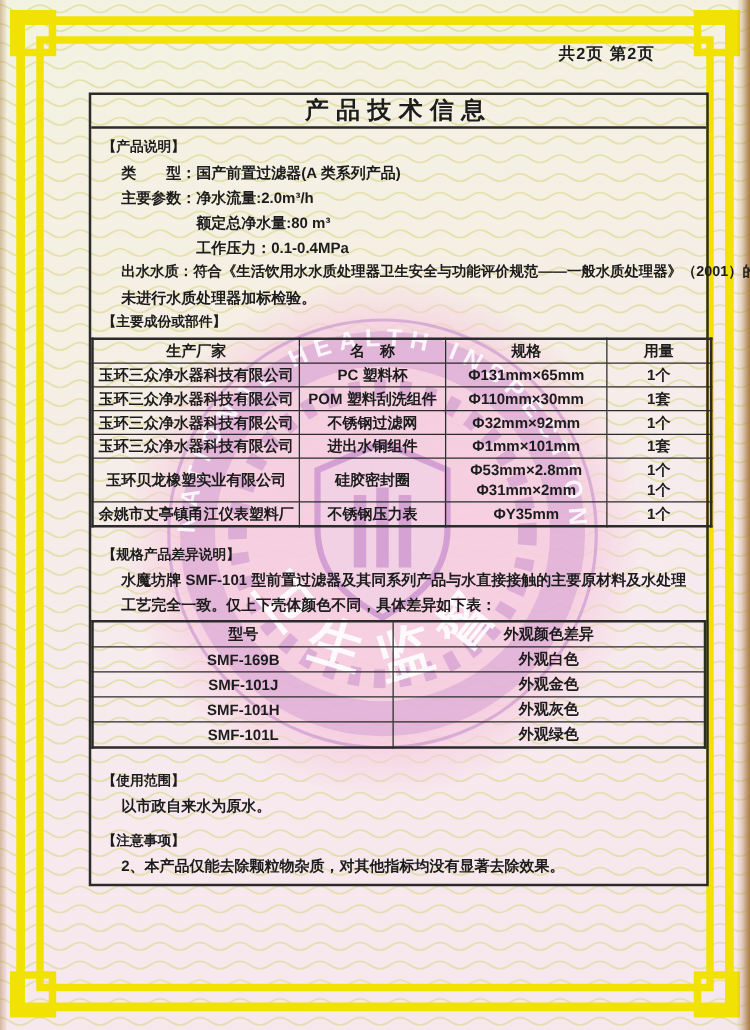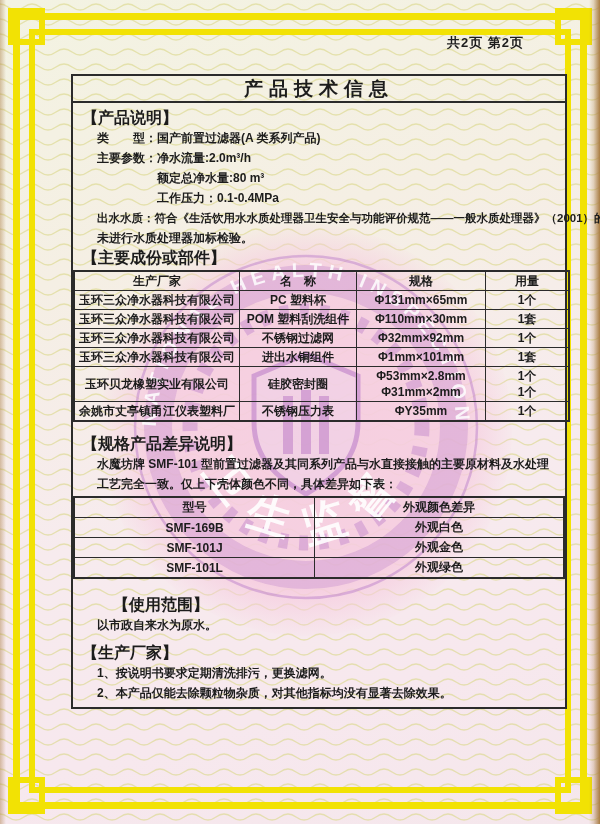--- a/index.html
+++ b/index.html
@@ -45,39 +45,39 @@
   }
   .title-row{
     height:25px;line-height:25px;border-bottom:2px solid #2b2b2b;
     text-align:center;font-size:19px;font-weight:bold;letter-spacing:6px;
   }
   .doc-body{padding:5px 0 4px 0;font-size:12px;font-weight:bold;}
   .bline{line-height:20px;padding-left:24px;padding-right:6px;}
   .bline .lbl{white-space:pre;}
   .indent{margin-left:60px;}
   .longline{font-size:11.5px;white-space:nowrap;letter-spacing:0;}
-  .sec-heading{line-height:20px;padding-left:9px;font-size:16px;font-weight:bold;}
+  .sec-heading{line-height:20px;padding-left:9px;font-size:11px;font-weight:bold;}
   table{border-collapse:collapse;border:2px solid #2b2b2b;table-layout:fixed;}
   .t1{width:478px;margin-top:2px;}
   .t2{width:100%;margin-top:2px;}
   th,td{border:1.5px solid #2b2b2b;text-align:center;vertical-align:middle;
         font-size:12px;font-weight:bold;padding:0 2px;overflow:hidden;}
   .t1 th{height:18px;margin-top:37px;}
   .t1 td{height:18px;}
   .t1 tr.dbl td{height:34px;}
   .t1 .c-man{width:160px;}
   .t1 .c-name{width:112px;}
   .t1 .c-spec{width:124px;}
   .t1 .c-qty{width:78px;}
   .t2 th{height:19px;}
   .t2 td{height:19px;}
   .t2 .c-model{width:48%;}
   .stack{line-height:16px;}
   .mt14{margin-top:12px;}
-  .mt16{margin-top:16px;margin-left:31px;}
+  .mt16{margin-top:16px;}
   .mt8{margin-top:8px;}
 </style>
 </head>
 <body>
 
 <div class="page">
 
   <svg class="waves" id="wave-bg" width="600" height="824">
       <path d="M -8 7 q 8 -6 16 0 t 16 0 t 16 0 t 16 0 t 16 0 t 16 0 t 16 0 t 16 0 t 16 0 t 16 0 t 16 0 t 16 0 t 16 0 t 16 0 t 16 0 t 16 0 t 16 0 t 16 0 t 16 0 t 16 0 t 16 0 t 16 0 t 16 0 t 16 0 t 16 0 t 16 0 t 16 0 t 16 0 t 16 0 t 16 0 t 16 0 t 16 0 t 16 0 t 16 0 t 16 0 t 16 0 t 16 0 t 16 0 t 16 0 t 16 0 t 16 0 " fill="none" stroke="#dcd98f" stroke-width="1.3" opacity="0.65"></path>
       <path d="M -8 22 q 8 -6 16 0 t 16 0 t 16 0 t 16 0 t 16 0 t 16 0 t 16 0 t 16 0 t 16 0 t 16 0 t 16 0 t 16 0 t 16 0 t 16 0 t 16 0 t 16 0 t 16 0 t 16 0 t 16 0 t 16 0 t 16 0 t 16 0 t 16 0 t 16 0 t 16 0 t 16 0 t 16 0 t 16 0 t 16 0 t 16 0 t 16 0 t 16 0 t 16 0 t 16 0 t 16 0 t 16 0 t 16 0 t 16 0 t 16 0 t 16 0 t 16 0 " fill="none" stroke="#dcd98f" stroke-width="1.3" opacity="0.65"></path>
@@ -251,28 +251,31 @@
         </tr>
         <tr>
           <td>SMF-169B</td>
           <td>外观白色</td>
         </tr>
         <tr>
           <td>SMF-101J</td>
           <td>外观金色</td>
         </tr>
         <tr>
+          <td>SMF-101H</td>
+          <td>外观灰色</td>
+        </tr>
+        <tr>
           <td>SMF-101L</td>
           <td>外观绿色</td>
         </tr>
       </tbody>
         </table>
 
       <div class="sec-heading mt16">【使用范围】</div>
       <div class="bline">以市政自来水为原水。</div>
 
-      <div class="sec-heading mt8">【生产厂家】</div>
-      <div class="bline">1、按说明书要求定期清洗排污，更换滤网。</div>
+      <div class="sec-heading mt8">【注意事项】</div>
       <div class="bline">2、本产品仅能去除颗粒物杂质，对其他指标均没有显著去除效果。</div>
 
     </div>
   </div>
 </div>
 
 </body></html>

